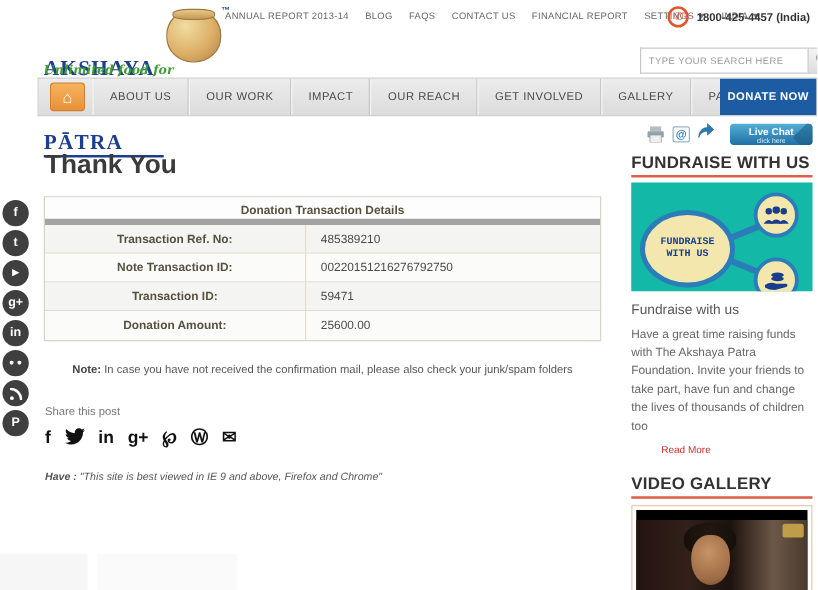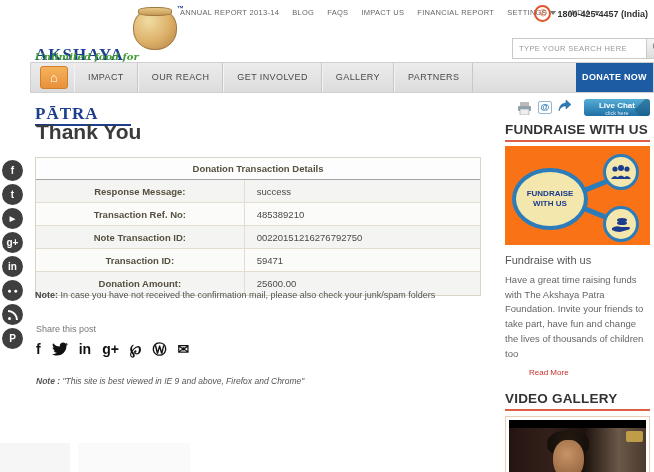--- a/index.html
+++ b/index.html
@@ -52,29 +52,29 @@
     margin-bottom:3px; text-align:center; font-size:10px; font-weight:bold; line-height:21px; cursor:pointer; }
   .social-dot.small-glyph { font-size:7px; letter-spacing:0; }
   .icon-rss-draw::before { content:""; position:absolute; left:6px; bottom:5px; width:3px; height:3px; border-radius:50%; background:#fff; }
   .icon-rss-draw::after  { content:""; position:absolute; left:6px; bottom:5px; width:8px; height:8px;
     border-top:2px solid #fff; border-right:2px solid #fff; border-radius:0 100% 0 0; }
 
   
   .page-title { position:absolute; left:36px; top:120px; font-size:21px; color:#3b3b3b; }
 
   .dt-table { position:absolute; left:35px; top:157px; width:446px; border:1px solid #d9d4c6; font-size:9.5px; color:#55503f; }
-  .dt-head { height:22px; line-height:22px; text-align:center; font-weight:bold; background:#fdfdfd; border-bottom:1px solid #a3a3a3; }
+  .dt-head { height:22px; line-height:22px; text-align:center; font-weight:bold; background:#fdfdfd; border-bottom:5px solid #a3a3a3; }
   .dt-row { display:flex; height:23px; line-height:23px; border-bottom:1px solid #e2ddd0; }
   .dt-row:last-child { border-bottom:none; }
   .dt-row:nth-child(even) { background:#f4f4f2; }
   .dt-row:nth-child(odd)  { background:#fbfbfa; }
   .dt-label { width:47%; text-align:center; font-weight:bold; border-right:1px solid #e2ddd0; }
   .dt-value { flex:1; padding-left:12px; color:#4a4a4a; }
 
-  .note { position:absolute; left:35px; top:290px; width:446px; text-align:left; font-size:9px; color:#555; }
+  .note { position:absolute; left:35px; top:290px; width:446px; text-align:center; font-size:9px; color:#555; }
   .note b { color:#444; }
 
   .share-label { position:absolute; left:36px; top:324px; font-size:9px; color:#777; }
   .share-row { position:absolute; left:36px; top:340px; display:flex; align-items:center; gap:11px; }
   .share-ic { font-size:14px; font-weight:bold; color:#111; line-height:18px; cursor:pointer; }
   .share-ic svg { display:block; }
 
   .footer-note { position:absolute; left:36px; top:376px; font-size:8.5px; font-style:italic; color:#555; }
   .footer-note b { font-weight:bold; }
 
@@ -91,21 +91,21 @@
   .livechat { margin-left:6px; width:78px; height:17px; border-radius:3px; cursor:pointer;
     background:linear-gradient(#55aed6,#1f6fa5); text-align:center; position:relative; overflow:hidden; }
   .livechat .l1 { display:block; font-size:8px; font-weight:bold; color:#fff; line-height:9px; margin-top:2px; }
   .livechat .l2 { display:block; font-size:5.5px; color:#dcedf7; line-height:6px; }
   .livechat::after { content:""; position:absolute; right:-6px; top:2px; width:18px; height:18px;
     background:#17597f; transform:rotate(45deg); opacity:.55; }
 
   .side-h { font-size:13.5px; color:#333; letter-spacing:.2px; margin-top:6px; font-weight:bold; font-stretch:condensed; }
   .side-h-bar { width:145px; height:2px; background:#dd5f45; margin-top:3px; }
 
-  .fund-img { position:relative; width:145px; height:99px; margin-top:4px; background:#f97316; overflow:hidden; }
+  .fund-img { position:relative; width:145px; height:87px; margin-top:4px; background:#14b8a6; overflow:hidden;font-family:Liberation Mono, monospace; }
   .fund-link1, .fund-link2 { position:absolute; width:46px; height:5px; background:#2b7cb9; }
   .fund-link1 { left:66px; top:38px; transform:rotate(-22deg); }
   .fund-link2 { left:66px; top:64px; transform:rotate(22deg); }
   .fund-ellipse { position:absolute; left:7px; top:22px; width:76px; height:62px; border:4px solid #2b7cb9;
     border-radius:50%; background:#f3e7ae; display:flex; align-items:center; justify-content:center; text-align:center; }
   .fund-ellipse span { font-size:8px; font-weight:bold; color:#1b3c8c; line-height:10px; }
   .fund-c1, .fund-c2 { position:absolute; left:98px; width:36px; height:36px; border:3px solid #2b7cb9;
     border-radius:50%; background:#f3e7ae; display:flex; align-items:center; justify-content:center; }
   .fund-c1 { top:8px; } .fund-c2 { top:60px; }
 
@@ -141,21 +141,21 @@
     </div>
     <div class="logo-pot"></div>
     <span class="logo-tm">™</span>
     <div class="logo-tagline">Unlimited food for education</div>
   </div>
 
   <div class="top-links">
     <a class="top-link">ANNUAL REPORT 2013-14</a>
     <a class="top-link">BLOG</a>
     <a class="top-link">FAQS</a>
-    <a class="top-link">IMPACT US</a>
+    <a class="top-link">CONTACT US</a>
     <a class="top-link">FINANCIAL REPORT</a>
     <span class="top-link"><span>SETTINGS</span><span class="caret"></span></span>
     <span class="top-link"><span>INDIA</span><span class="caret"></span></span>
   </div>
 
   <div class="phone">
     <span class="phone-icon">✆</span>
     <span class="phone-num">1800-425-4457 (India)</span>
   </div>
 
@@ -164,20 +164,22 @@
     <button>
       <svg width="12" height="12" viewBox="0 0 12 12">
         <circle cx="5" cy="5" r="3.4" fill="none" stroke="#888" stroke-width="1.4"></circle>
         <line x1="7.6" y1="7.6" x2="11" y2="11" stroke="#888" stroke-width="1.6"></line>
       </svg>
     </button>
   </div>
 
   <div class="nav">
     <div class="home-btn"><span>⌂</span></div>
+    <div class="nav-item">ABOUT US</div>
+    <div class="nav-item">OUR WORK</div>
     <div class="nav-item">IMPACT</div>
     <div class="nav-item">OUR REACH</div>
     <div class="nav-item">GET INVOLVED</div>
     <div class="nav-item">GALLERY</div>
     <div class="nav-item">PARTNERS</div>
     <div class="donate">DONATE NOW</div>
   </div>
 
   <div class="social-bar">
     <div class="social-dot">f</div>
@@ -187,24 +189,20 @@
     <div class="social-dot">in</div>
     <div class="social-dot small-glyph">● ●</div>
     <div class="social-dot icon-rss-draw"></div>
     <div class="social-dot">P</div>
   </div>
 
   <h1 class="page-title">Thank You</h1>
 
   <div class="dt-table">
     <div class="dt-head">Donation Transaction Details</div>
-    <div class="dt-row">
-      <div class="dt-label">Response Message:</div>
-      <div class="dt-value">success</div>
-    </div>
     <div class="dt-row">
       <div class="dt-label">Transaction Ref. No:</div>
       <div class="dt-value">485389210</div>
     </div>
     <div class="dt-row">
       <div class="dt-label">Note Transaction ID:</div>
       <div class="dt-value">00220151216276792750</div>
     </div>
     <div class="dt-row">
       <div class="dt-label">Transaction ID:</div>
@@ -226,21 +224,21 @@
           <path fill="#111" d="M23.9 2.6c-.9.4-1.8.7-2.8.8 1-.6 1.8-1.6 2.2-2.7-1 .6-2 1-3.1 1.2C19.3.9 18 .3 16.6.3c-2.7 0-4.9 2.2-4.9 4.9 0 .4 0 .8.1 1.1C7.7 6.1 4.1 4.2 1.6 1.2c-.4.7-.7 1.6-.7 2.5 0 1.7.9 3.2 2.2 4.1-.8 0-1.6-.2-2.2-.6v.1c0 2.4 1.7 4.4 3.9 4.8-.4.1-.8.2-1.3.2-.3 0-.6 0-.9-.1.6 2 2.4 3.4 4.6 3.4-1.7 1.3-3.8 2.1-6.1 2.1H0c2.2 1.4 4.8 2.2 7.6 2.2 9 0 14-7.5 14-14v-.6c.9-.7 1.8-1.6 2.3-2.7z"></path>
         </svg>
     </span>
     <span class="share-ic">in</span>
     <span class="share-ic">g+</span>
     <span class="share-ic">℘</span>
     <span class="share-ic">Ⓦ</span>
     <span class="share-ic">✉</span>
   </div>
 
-  <div class="footer-note"><b>Note :</b><span> "This site is best viewed in IE 9 and above, Firefox and Chrome"</span></div>
+  <div class="footer-note"><b>Have :</b><span> "This site is best viewed in IE 9 and above, Firefox and Chrome"</span></div>
 
   <div class="footer-block1"></div>
   <div class="footer-block2"></div>
 
   <div class="side">
 
     <div class="side-icons">
       <span class="ic-printer">
         <svg width="15" height="13" viewBox="0 0 15 13">
             <rect x="3" y="0" width="9" height="4" fill="#bbb"></rect>

